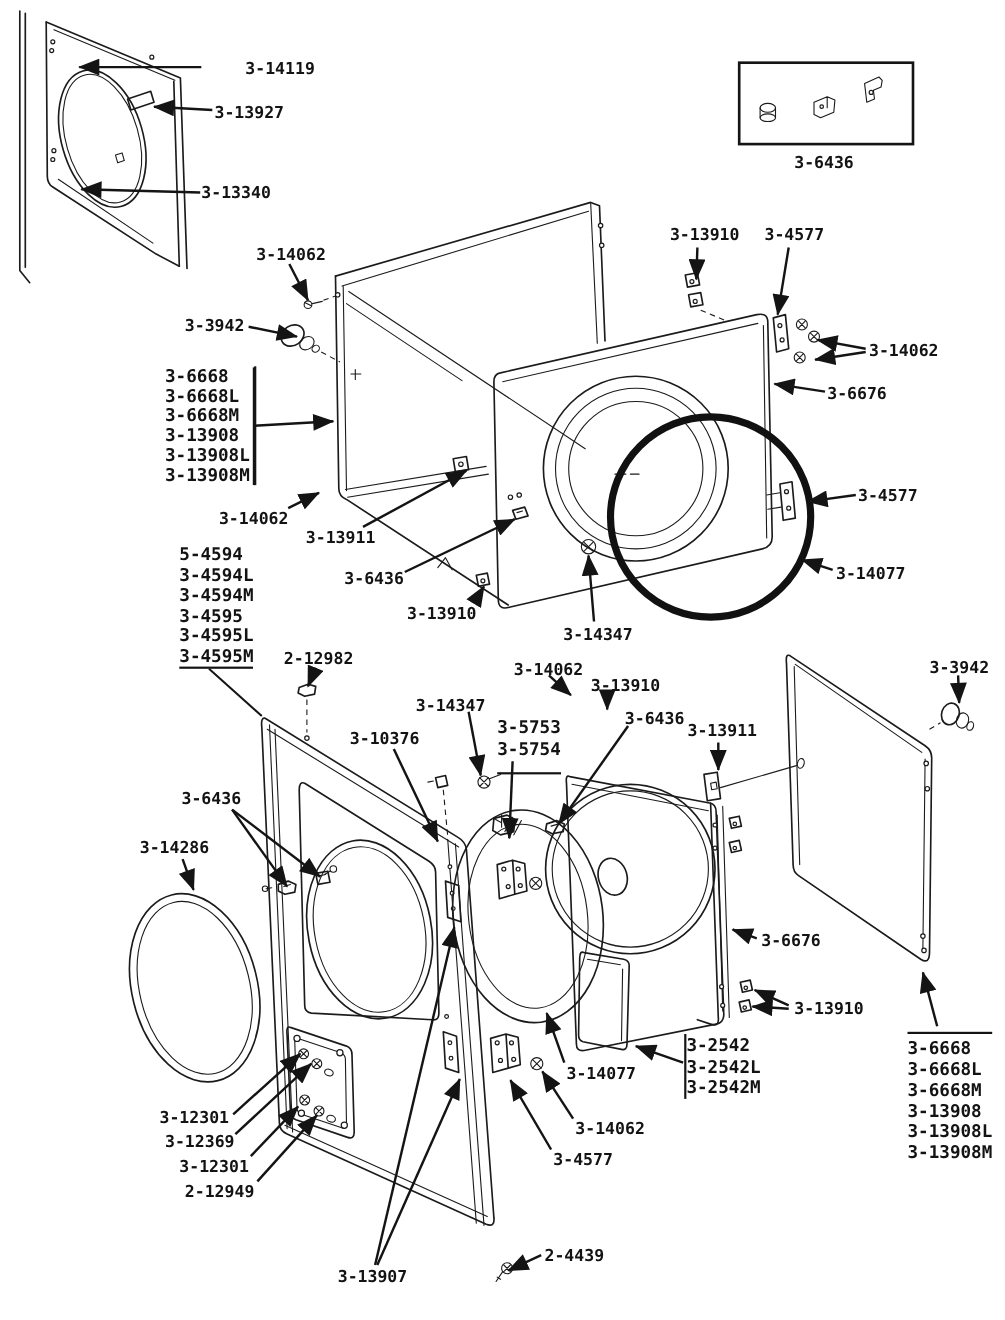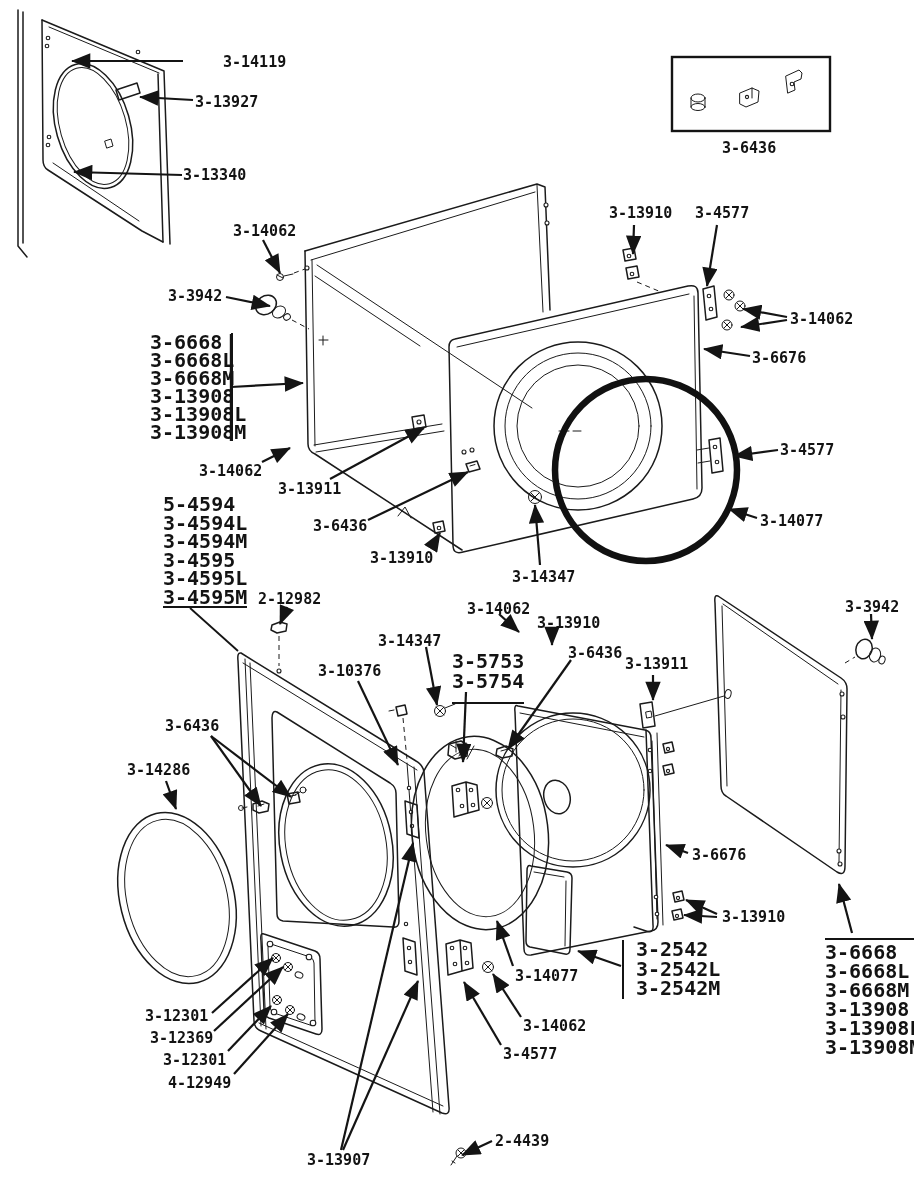--- a/index.html
+++ b/index.html
@@ -14,24 +14,24 @@
   .lead { fill:none; stroke:#141414; stroke-width:2.2; marker-end:url(#ah); }
   .plain{ fill:none; stroke:#141414; stroke-width:1.8; }
   .bar  { fill:none; stroke:#141414; stroke-width:2.4; }
   .dash { fill:none; stroke:#1b1b1b; stroke-width:1; stroke-dasharray:5 4; }
   .ring { fill:none; stroke:#111; stroke-width:6.5; }
   .hole { fill:#fff; stroke:#1b1b1b; stroke-width:1.1; }
   .callout {
     position:absolute; color:#131313; font-weight:bold; font-size:15px;
     line-height:15px; white-space:nowrap; letter-spacing:0;
   }
-  .stack { position:absolute; color:#131313; font-weight:bold; font-size:20px; white-space:nowrap; }
+  .stack { position:absolute; color:#131313; font-weight:bold; font-size:16px; white-space:nowrap; }
   .stack .stack-item { display:block; }
   .rule-right-bar     { border-right:2.4px solid #141414; }
-  .rule-left-bar      { border-left:2.4px solid #141414; padding-left:12px; }
+  .rule-left-bar      { border-left:2.4px solid #141414; padding-left:0; }
   .rule-overline      { border-top:2.4px solid #141414; padding-top:3px; }
   .rule-underline     { border-bottom:2.4px solid #141414; padding-bottom:11px; }
   .rule-underline-last .stack-item:last-child { border-bottom:2.4px solid #141414; width:max-content; }
 </style>
 </head>
 <body>
 
 <div id="page">
 
   <svg id="art" width="914" height="1200" viewBox="0 0 914 1200" aria-hidden="true">
@@ -384,21 +384,21 @@
       <div class="callout" style="left: 845px; top: 600px;">3-3942</div>
       <div class="callout" style="left: 318px; top: 664px; text-align: right;">3-10376</div>
       <div class="callout" style="left: 165px; top: 719px;">3-6436</div>
       <div class="callout" style="left: 127px; top: 763px;">3-14286</div>
       <div class="callout" style="left: 692px; top: 848px;">3-6676</div>
       <div class="callout" style="left: 722px; top: 910px;">3-13910</div>
       <div class="callout" style="left: 515px; top: 969px;">3-14077</div>
       <div class="callout" style="left: 145px; top: 1009px;">3-12301</div>
       <div class="callout" style="left: 150px; top: 1031px;">3-12369</div>
       <div class="callout" style="left: 163px; top: 1053px;">3-12301</div>
-      <div class="callout" style="left: 168px; top: 1076px;">4-12949</div>
+      <div class="callout" style="left: 168px; top: 1076px;">2-12949</div>
       <div class="callout" style="left: 523px; top: 1019px;">3-14062</div>
       <div class="callout" style="left: 503px; top: 1047px;">3-4577</div>
       <div class="callout" style="left: 495px; top: 1134px;">2-4439</div>
       <div class="callout" style="left: 307px; top: 1153px;">3-13907</div>
       <div class="stack rule-right-bar" style="left: 150px; top: 333px; width: 81px; line-height: 18px;">
         <span class="stack-item">3-6668</span>
         <span class="stack-item">3-6668L</span>
         <span class="stack-item">3-6668M</span>
         <span class="stack-item">3-13908</span>
         <span class="stack-item">3-13908L</span>

